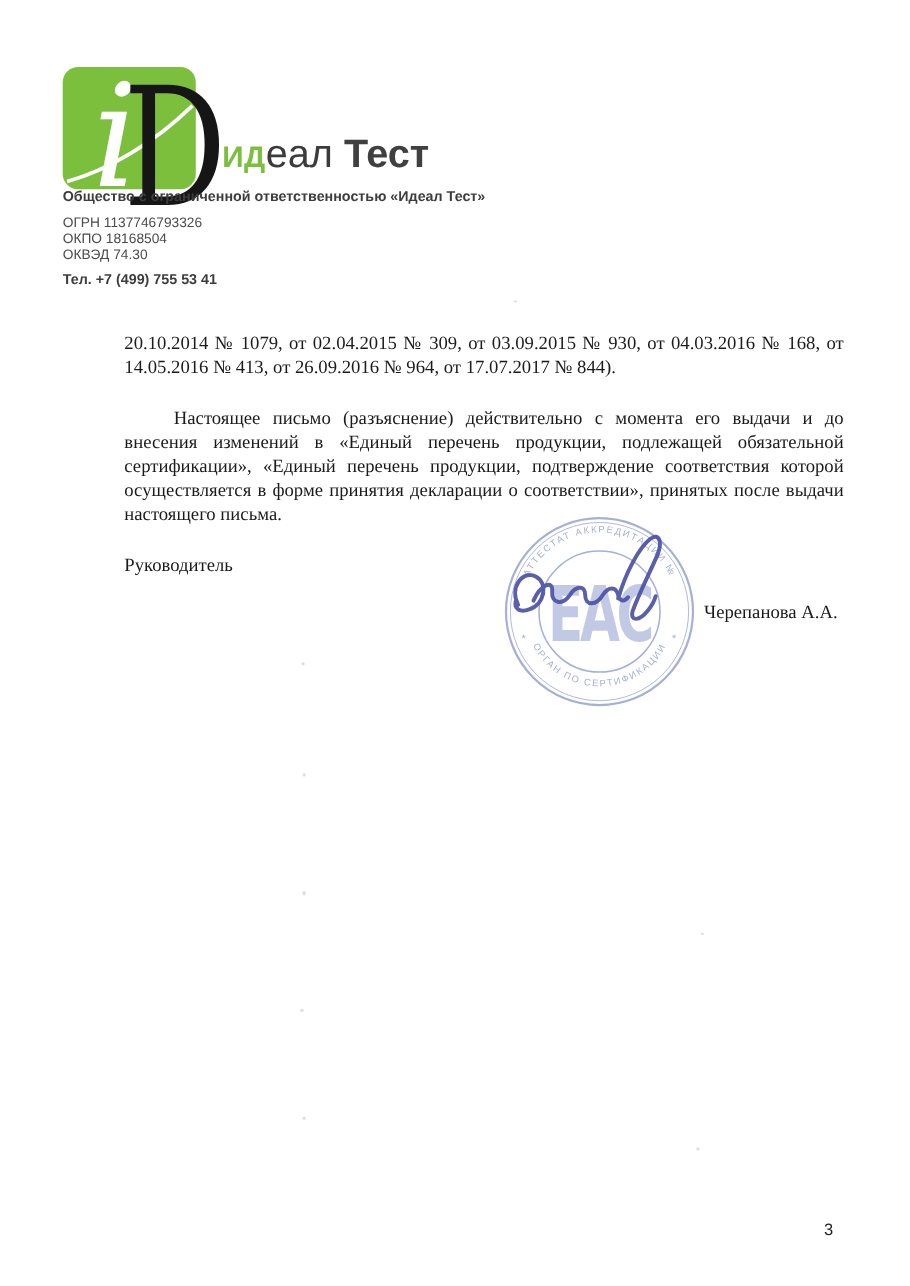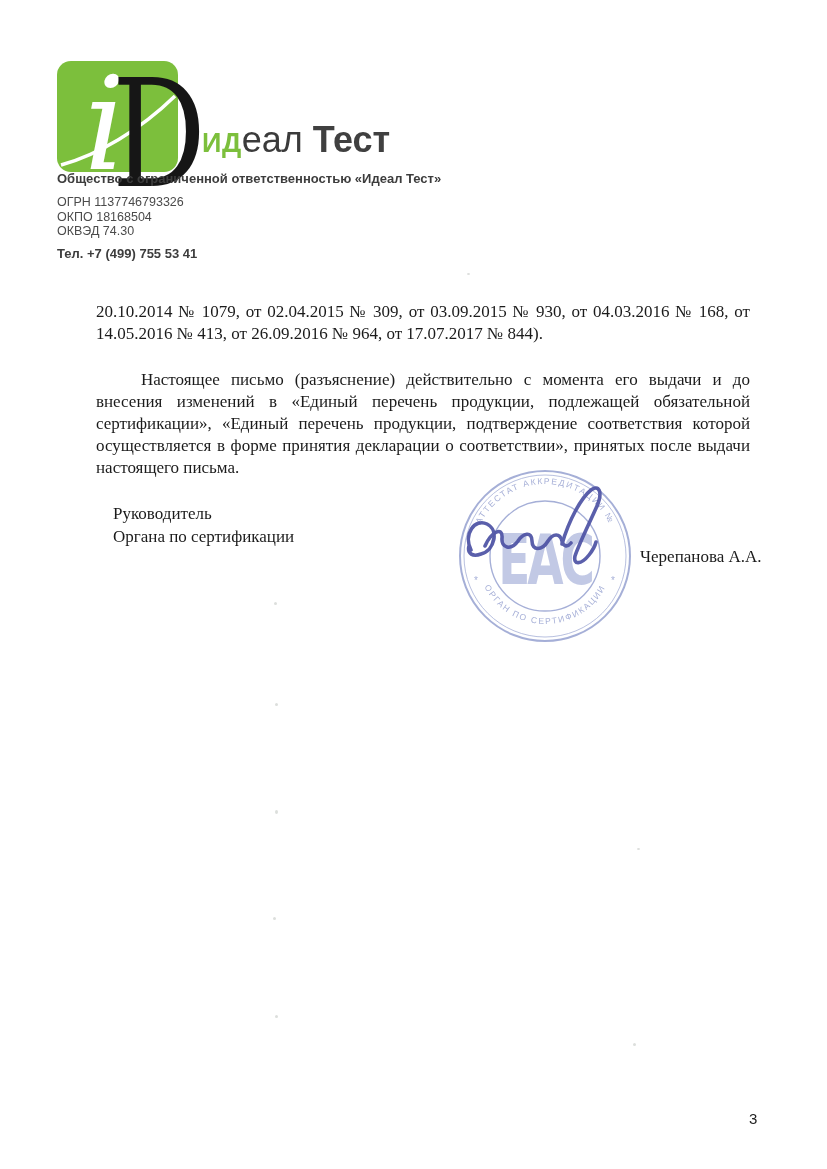--- a/index.html
+++ b/index.html
@@ -35,21 +35,21 @@
 
   
   .company-info{position:absolute;left:57px;top:170px;color:var(--head-gray);}
   .co-line{font-size:13px;font-weight:600;line-height:17px;white-space:pre;color:#3d3d3d;}
   .co-reg-block{margin-top:8px;}
   .co-reg{font-size:12.5px;font-weight:400;line-height:14.6px;white-space:pre;color:#4b4b4b;}
   .co-phone{margin-top:7px;font-size:13px;font-weight:600;color:#3d3d3d;}
 
   
   .letter-body{
-    position:absolute;left:96px;top:301px;width:654px;
+    position:absolute;left:113px;top:301px;width:654px;
     font-family:"Liberation Serif","DejaVu Serif",serif;
     font-size:17px;line-height:22px;color:var(--text-dark);
     text-align:justify;
   }
   .letter-body p.par2{margin-top:24px;text-indent:45px;}
 
   
   .sig-title{
     position:absolute;left:113px;top:503px;
     font-family:"Liberation Serif","DejaVu Serif",serif;
@@ -100,21 +100,20 @@
     <div class="co-phone">Тел. +7 (499) 755 53 41</div>
   </div>
 
   <div class="letter-body">
     <p class="par1">20.10.2014 № 1079, от 02.04.2015 № 309, от 03.09.2015 № 930, от 04.03.2016 № 168, от 14.05.2016 № 413, от 26.09.2016 № 964, от 17.07.2017 № 844).</p>
     <p class="par2">Настоящее письмо (разъяснение) действительно с момента его выдачи и до внесения изменений в «Единый перечень продукции, подлежащей обязательной сертификации», «Единый перечень продукции, подтверждение соответствия которой осуществляется в форме принятия декларации о соответствии», принятых после выдачи настоящего письма.</p>
   </div>
 
   <div class="sig-title">
     <div>Руководитель</div>
-    <div>Органа по сертификации</div>
   </div>
 
   <div class="stamp-wrap">
     <svg width="196" height="186" viewBox="0 0 196 186" xmlns="http://www.w3.org/2000/svg">
       <g class="stamp-layer" stroke="var(--stamp-blue)" fill="none">
         <circle cx="96" cy="92" r="85" stroke-width="2"></circle>
         <circle cx="96" cy="92" r="81" stroke-width="0.8"></circle>
         <circle cx="96" cy="92" r="55" stroke-width="1.4"></circle>
         <defs>
           <path id="arcTop" d="M 24,92 A 72,72 0 1 1 168,92"></path>

